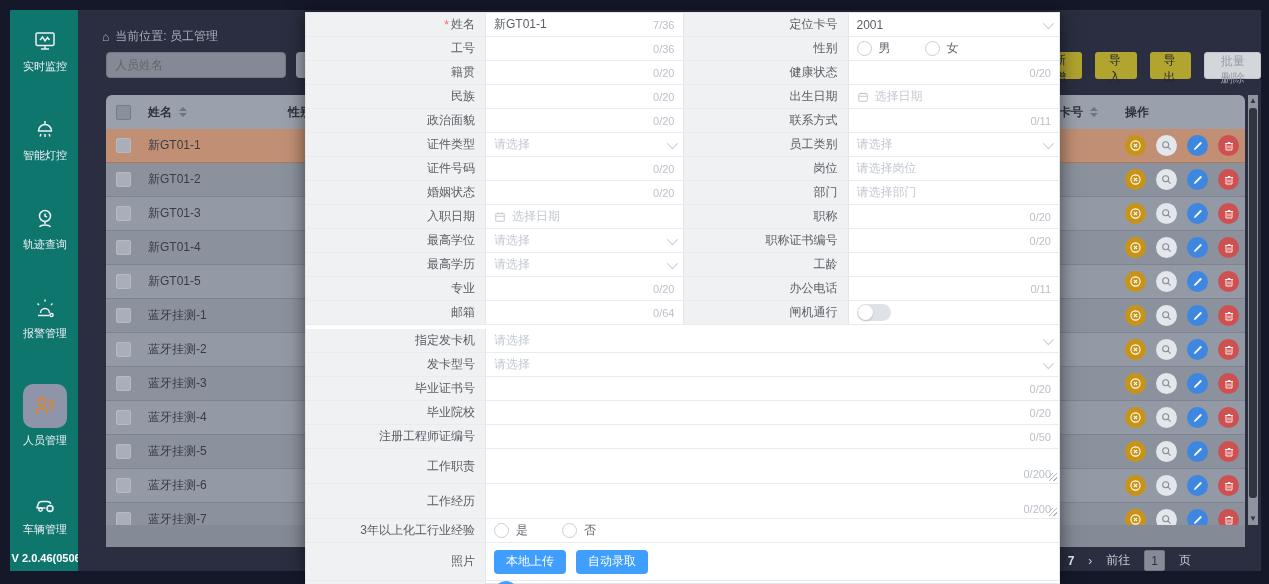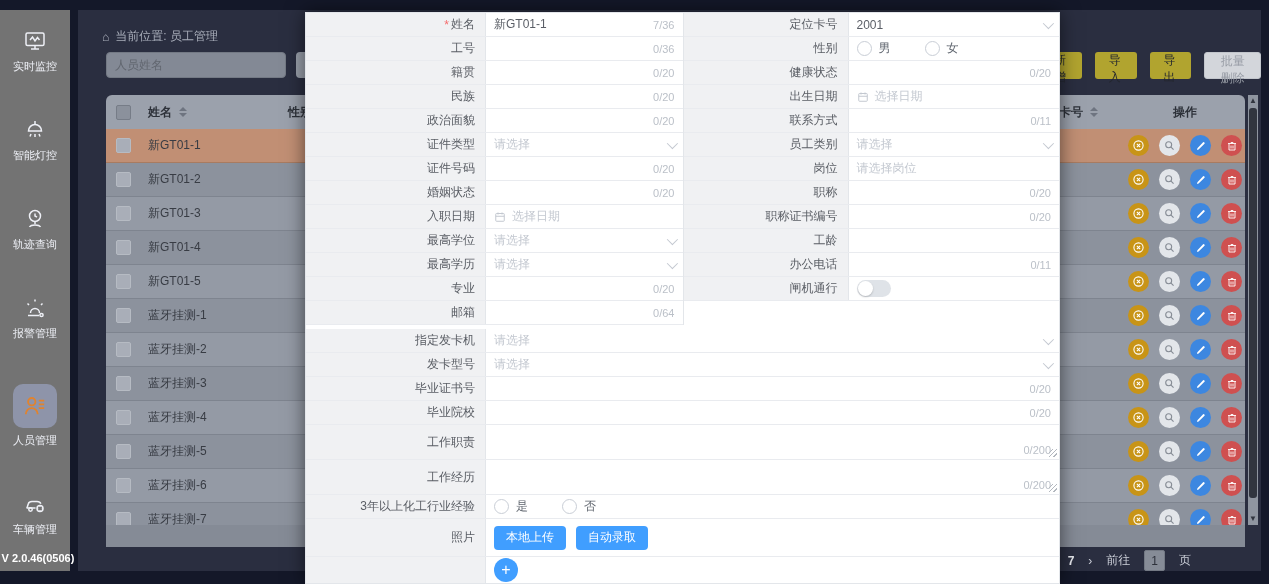--- a/index.html
+++ b/index.html
@@ -1,20 +1,20 @@
 <!DOCTYPE html>
 <html><head>
 <meta charset="utf-8">
 <style>
   html,body{margin:0;padding:0;background:#141829;}
   body{font-family:"Liberation Sans","DejaVu Sans",sans-serif;}
   .screen{position:relative;width:1269px;height:584px;overflow:hidden;background:#141829;}
 
   
-  .sidebar{position:absolute;left:0;top:10px;width:70px;height:561px;background:#737373;}
+  .sidebar{position:absolute;left:10px;top:10px;width:70px;height:561px;background:#0f766e;}
   .side-items{display:flex;flex-direction:column;align-items:center;padding-top:18px;}
   .side-item{display:flex;flex-direction:column;align-items:center;margin-bottom:43px;cursor:pointer;}
   .side-icon{width:26px;height:26px;color:#eef0f6;display:flex;align-items:center;justify-content:center;}
   .side-label{font-size:11px;color:#eceef4;margin-top:5px;white-space:nowrap;}
   .side-item.active .side-icon{width:44px;height:44px;background:#8e94a9;border-radius:10px;color:#e0832f;}
   .version{position:absolute;left:-4px;bottom:7px;width:84px;text-align:center;font-size:11px;font-weight:bold;color:#ffffff;}
 
   
   .content{position:absolute;left:78px;top:10px;width:1183px;height:561px;background:#2a2e40;}
   .breadcrumb{position:absolute;left:24px;top:18px;font-size:12px;color:#a9aeba;display:flex;align-items:center;gap:6px;}
@@ -28,21 +28,21 @@
   .table{position:absolute;left:28px;top:85px;width:1139px;border-radius:6px 6px 0 0;overflow:hidden;}
   .thead{display:flex;height:34px;background:#9ba1ac;font-size:12px;font-weight:bold;color:#2d3139;align-items:center;}
   .trow{display:flex;height:33px;align-items:center;font-size:12px;color:#383c44;background:#949aa5;border-bottom:1px solid #7e848f;}
   .trow:nth-child(even){background:#8c929d;}
   .trow.hl{background:#c18f74;border-bottom:1px solid #a87b61;}
   .c-check{width:34px;display:flex;justify-content:center;}
   .c-name{width:140px;padding-left:8px;box-sizing:border-box;display:flex;align-items:center;gap:4px;}
   .c-gender{width:125px;padding-left:8px;box-sizing:border-box;display:flex;align-items:center;gap:4px;}
   .c-fill{flex:1;}
   .c-ic{width:105px;display:flex;align-items:center;justify-content:center;gap:4px;}
-  .c-ops{width:120px;display:flex;align-items:center;justify-content:center;gap:10px;}
+  .c-ops{width:120px;display:flex;align-items:center;justify-content:flex-start;gap:10px;}
   .cb{width:13px;height:13px;border:1px solid #b6bbc3;background:#a9aeb8;border-radius:2px;}
   .thead .cb{background:#8b919c;border-color:#767c87;}
   .caret{display:inline-flex;flex-direction:column;gap:2px;margin-left:3px;}
   .caret i{display:block;width:0;height:0;border-left:4px solid transparent;border-right:4px solid transparent;}
   .caret .up{border-bottom:4px solid #6e7480;}
   .caret .dn{border-top:4px solid #6e7480;}
   .op{width:21px;height:21px;border-radius:50%;border:none;display:flex;align-items:center;justify-content:center;padding:0;cursor:pointer;}
   .table-bottom{position:absolute;left:28px;top:515px;width:1139px;height:22px;background:#858b96;}
   .pagination{position:absolute;right:70px;top:540px;display:flex;align-items:center;gap:14px;font-size:12px;color:#c9cdd6;}
   .pagination .pgnum{font-weight:bold;color:#e8eaef;}
@@ -923,20 +923,28 @@
           <div class="mrow">
             <div class="mlabel">
               <span>岗位</span>
             </div>
             <div class="mfield">
               <span class="ph">请选择岗位</span>
             </div>
           </div>
           <div class="mrow">
             <div class="mlabel">
+              <span>部门</span>
+            </div>
+            <div class="mfield">
+              <span class="ph">请选择部门</span>
+            </div>
+          </div>
+          <div class="mrow">
+            <div class="mlabel">
               <span>职称</span>
             </div>
             <div class="mfield">
               <span class="cnt">0/20</span>
             </div>
           </div>
           <div class="mrow">
             <div class="mlabel">
               <span>职称证书编号</span>
             </div>
@@ -994,20 +1002,28 @@
           <div class="mfield">
             <span class="cnt">0/20</span>
           </div>
         </div>
         <div class="mrow">
           <div class="mlabel">
             <span>毕业院校</span>
           </div>
           <div class="mfield">
             <span class="cnt">0/20</span>
+          </div>
+        </div>
+        <div class="mrow">
+          <div class="mlabel">
+            <span>注册工程师证编号</span>
+          </div>
+          <div class="mfield">
+            <span class="cnt">0/50</span>
           </div>
         </div>
         <div class="mrow ta">
           <div class="mlabel">
             <span>工作职责</span>
           </div>
           <div class="mfield">
             <span class="cnt">0/200</span>
             <span class="handle"></span>
           </div>

